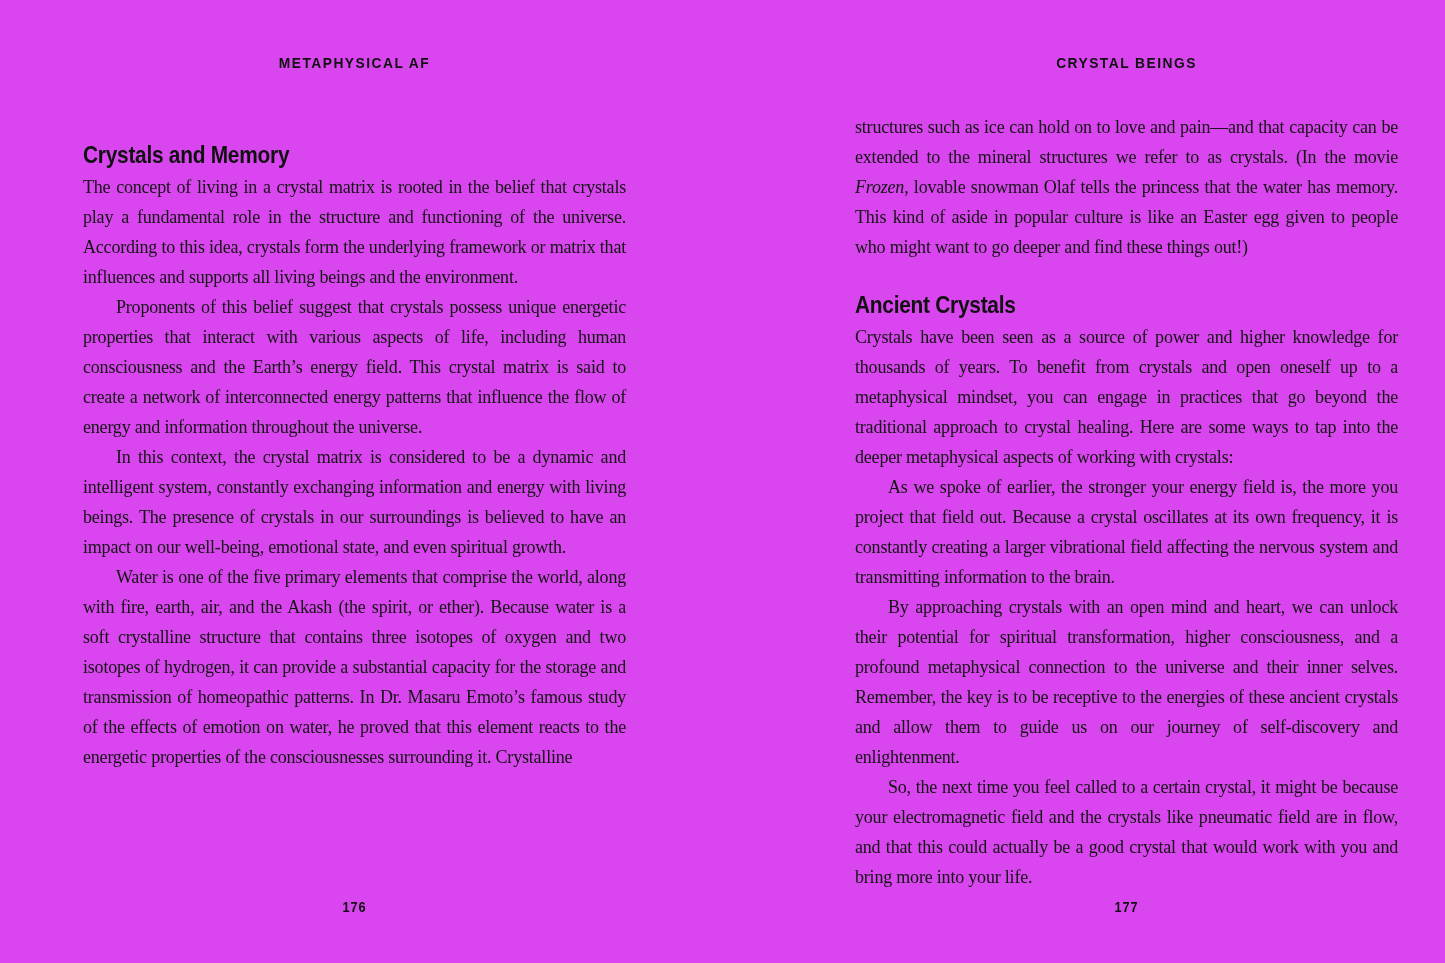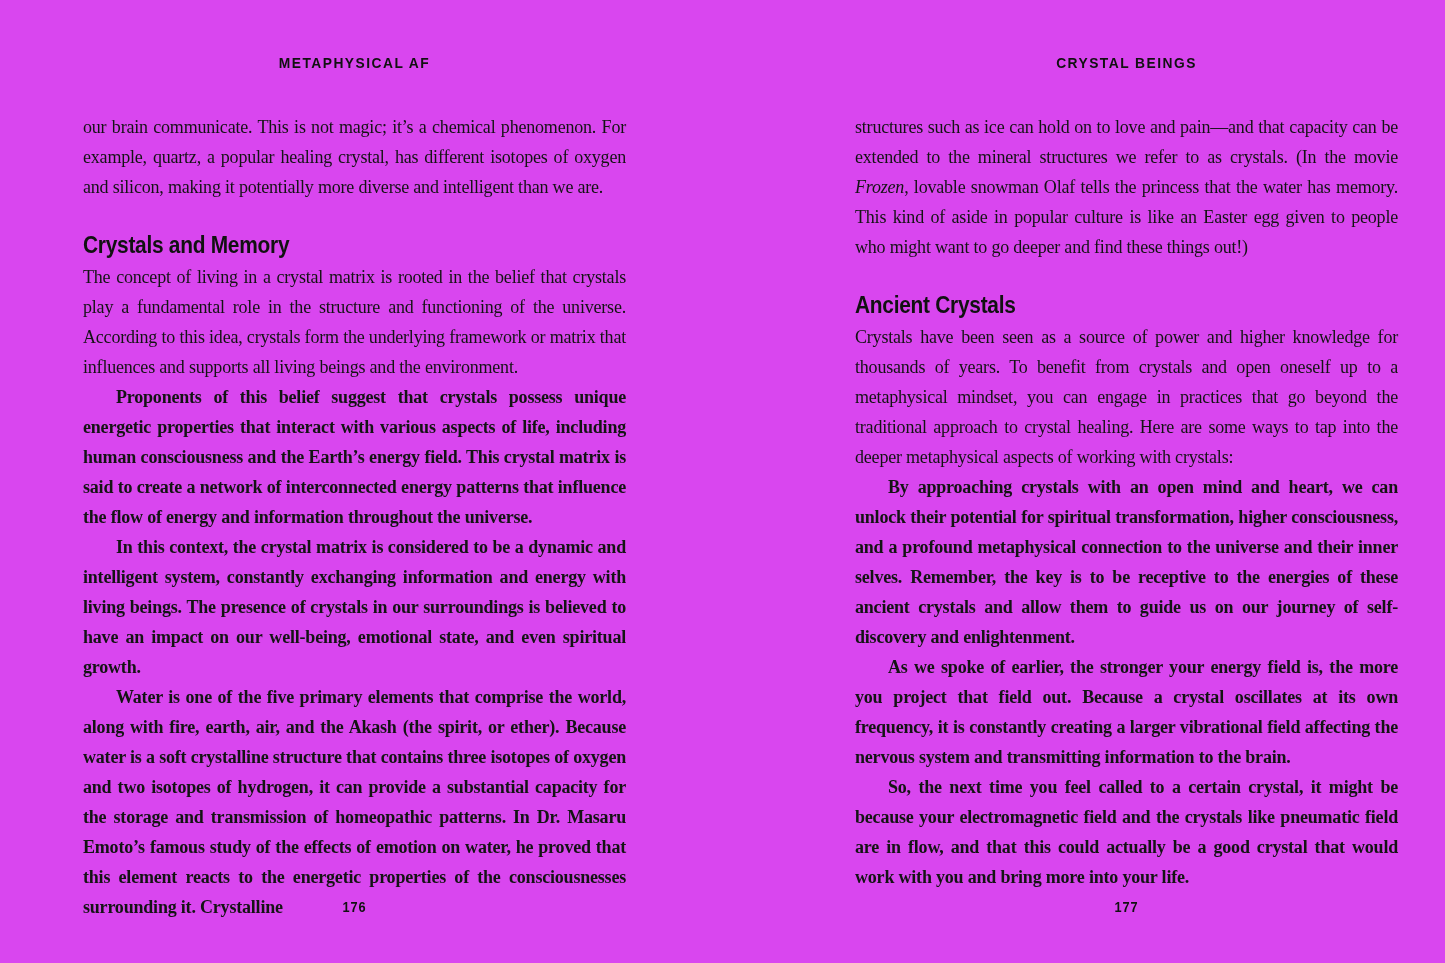--- a/index.html
+++ b/index.html
@@ -49,21 +49,20 @@
   }
   .body-text p {
     margin: 0;
     text-align: justify;
     font-size: 18px;
     line-height: 30px;
     letter-spacing: -0.2px;
   }
   .body-text p.indent {
     text-indent: 33px;
-    font-weight: bold;
   }
 
   .section-heading {
     margin: 26px 0 0 0;
     font-family: "Liberation Sans", sans-serif;
     font-weight: 700;
     font-size: 24px;
     line-height: 34px;
     letter-spacing: -0.3px;
     transform: scaleX(0.87);
@@ -91,21 +90,20 @@
 </style>
 </head>
 <body>
 
 <div class="spread">
 
   <section class="page page-left">
     <header class="running-head">METAPHYSICAL AF</header>
 
     <div class="body-text">
-      <p>our brain communicate. This is not magic; it’s a chemical phenomenon. For example, quartz, a popular healing crystal, has different isotopes of oxygen and silicon, making it potentially more diverse and intelligent than we are.</p>
 
       <h2 class="section-heading">Crystals and Memory</h2>
 
       <p>The concept of living in a crystal matrix is rooted in the belief that crystals play a fundamental role in the structure and functioning of the universe. According to this idea, crystals form the underlying framework or matrix that influences and supports all living beings and the environment.</p>
       <p class="indent">Proponents of this belief suggest that crystals possess unique energetic properties that interact with various aspects of life, including human consciousness and the Earth’s energy field. This crystal matrix is said to create a network of interconnected energy patterns that influence the flow of energy and information throughout the universe.</p>
       <p class="indent">In this context, the crystal matrix is considered to be a dynamic and intelligent system, constantly exchanging information and energy with living beings. The presence of crystals in our surroundings is believed to have an impact on our well-being, emotional state, and even spiritual growth.</p>
       <p class="indent">Water is one of the five primary elements that comprise the world, along with fire, earth, air, and the Akash (the spirit, or ether). Because water is a soft crystalline structure that contains three isotopes of oxygen and two isotopes of hydrogen, it can provide a substantial capacity for the storage and transmission of homeopathic patterns. In Dr. Masaru Emoto’s famous study of the effects of emotion on water, he proved that this element reacts to the energetic properties of the consciousnesses surrounding it. Crystalline</p>
     </div>
 
     <footer class="folio">176</footer>
@@ -113,21 +111,21 @@
 
   <section class="page page-right">
     <header class="running-head">CRYSTAL BEINGS</header>
 
     <div class="body-text">
       <p><span>structures such as ice can hold on to love and pain—and that capacity can be extended to the mineral structures we refer to as crystals. (In the movie </span><em class="book-title">Frozen</em><span>, lovable snowman Olaf tells the princess that the water has memory. This kind of aside in popular culture is like an Easter egg given to people who might want to go deeper and find these things out!)</span></p>
 
       <h2 class="section-heading">Ancient Crystals</h2>
 
       <p>Crystals have been seen as a source of power and higher knowledge for thousands of years. To benefit from crystals and open oneself up to a metaphysical mindset, you can engage in practices that go beyond the traditional approach to crystal healing. Here are some ways to tap into the deeper metaphysical aspects of working with crystals:</p>
+      <p class="indent">As we spoke of earlier, the stronger your energy field is, the more you project that field out. Because a crystal oscillates at its own frequency, it is constantly creating a larger vibrational field affecting the nervous system and transmitting information to the brain.</p>
       <p class="indent">By approaching crystals with an open mind and heart, we can unlock their potential for spiritual transformation, higher consciousness, and a profound metaphysical connection to the universe and their inner selves. Remember, the key is to be receptive to the energies of these ancient crystals and allow them to guide us on our journey of self-discovery and enlightenment.</p>
-      <p class="indent">As we spoke of earlier, the stronger your energy field is, the more you project that field out. Because a crystal oscillates at its own frequency, it is constantly creating a larger vibrational field affecting the nervous system and transmitting information to the brain.</p>
       <p class="indent">So, the next time you feel called to a certain crystal, it might be because your electromagnetic field and the crystals like pneumatic field are in flow, and that this could actually be a good crystal that would work with you and bring more into your life.</p>
     </div>
 
     <footer class="folio">177</footer>
   </section>
 
 </div>
 
 </body></html>

